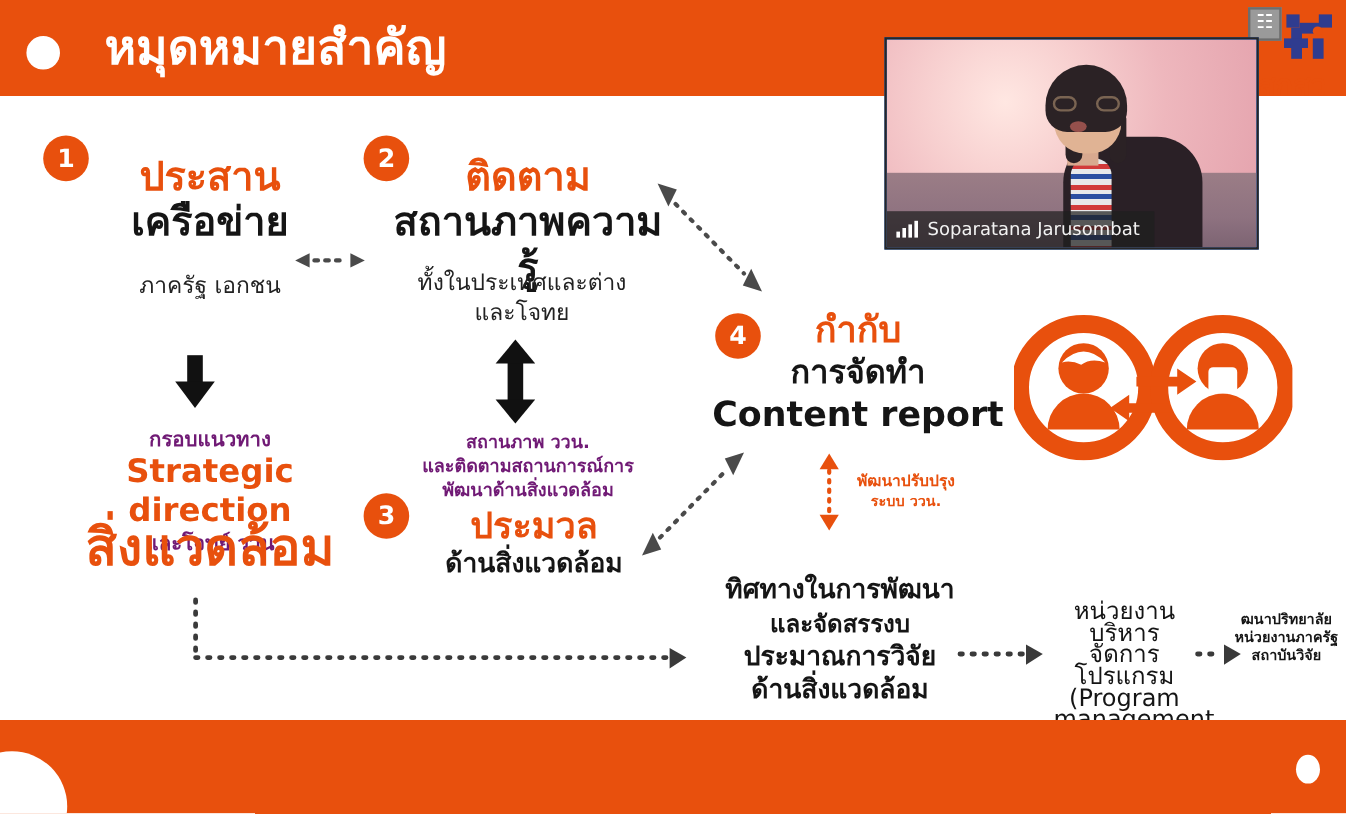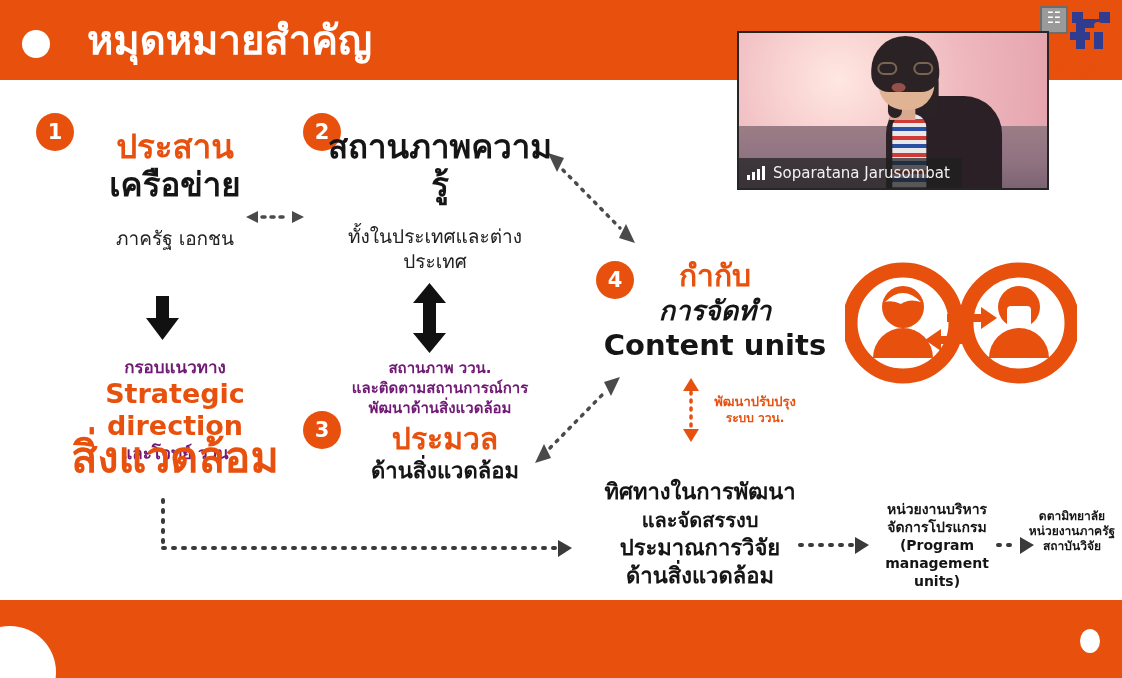--- a/index.html
+++ b/index.html
@@ -96,21 +96,21 @@
     font-size: 24px;
     font-weight: 700;
     color: #E8500D;
     line-height: 26px;
   }
 
   
   .video-tile {
     position: absolute;
     left: 737px; top: 31px;
-    width: 312px; height: 159px;
+    width: 312px; height: 177px;
     background: #3b82f6;
     border: 2px solid #262626;
     box-sizing: border-box;
     overflow: hidden;
   }
   .video-bg {
     position: absolute; inset: 0;
     background:
       radial-gradient(circle at 32% 30%, #ffe7e2 0%, #f7cfcf 28%, #eeb7bd 55%, #e3a0ab 100%);
   }
@@ -234,21 +234,21 @@
   .tb { position: absolute; text-align: center; }
   .t-orange { color: #E8500D; font-weight: 700; }
   .t-dark   { color: #151515; font-weight: 700; }
 
   .head-xl { font-size: 33px; line-height: 38px; }
   .head-lg { font-size: 30px; line-height: 36px; }
   .sub-md  { font-size: 19px; line-height: 25px; color: #222222; font-weight: 400; }
   .sub-bold{ font-size: 17px; line-height: 22px; color: #701a75; font-weight: 700; }
   .big-orange { font-size: 43px; line-height: 50px; color: #E8500D; font-weight: 700; }
   .tiny-orange { font-size: 13px; line-height: 17px; color: #E8500D; font-weight: 700; }
-  .tiny-dark { font-size: 14px; line-height: 18px; color: #151515; font-weight: 700; }
+  .tiny-dark { font-size: 20px; line-height: 18px; color: #151515; font-weight: 400; }
   .tiny-dark-sm { font-size: 12px; line-height: 15px; color: #151515; font-weight: 700; }
 
   
   #blk1-title { left: 60px;  top: 128px; width: 230px; }
   #blk1-sub   { left: 55px;  top: 226px; width: 240px; }
   #blk1-res   { left: 40px;  top: 356px; width: 270px; }
   #blk1-big   { left: 35px;  top: 432px; width: 280px; }
 
   #blk2-title { left: 320px; top: 128px; width: 240px; }
   #blk2-sub   { left: 340px; top: 224px; width: 190px; }
@@ -401,43 +401,44 @@
   </div>
   <div class="tb" id="blk1-res">
     <div class="sub-bold">กรอบแนวทาง</div>
     <div class="head-lg t-orange" style="font-size:27px;line-height:32px;">Strategic direction</div>
     <div class="sub-bold">และโจทย์ ววน</div>
   </div>
   <div class="tb big-orange" id="blk1-big">สิ่งแวดล้อม</div>
 
   <div class="step-badge" id="badge2">2</div>
   <div class="tb" id="blk2-title">
+    <div class="head-xl t-orange">ติดตาม</div>
     <div class="head-xl t-dark">สถานภาพความรู้</div>
   </div>
   <div class="tb" id="blk2-sub">
     <div class="sub-md">ทั้งในประเทศและต่าง</div>
-    <div class="sub-md">ประเทศ</div>
+    <div class="sub-md">และโจทย</div>
   </div>
   <div class="tb" id="blk2-res">
     <div class="sub-bold" style="font-size:15px;line-height:20px;">สถานภาพ ววน.</div>
     <div class="sub-bold" style="font-size:15px;line-height:20px;">และติดตามสถานการณ์การ</div>
     <div class="sub-bold" style="font-size:15px;line-height:20px;">พัฒนาด้านสิ่งแวดล้อม</div>
   </div>
 
   <div class="step-badge" id="badge3">3</div>
   <div class="tb" id="blk3-title">
     <div class="head-lg t-orange">ประมวล</div>
     <div class="t-dark" style="font-size:22px;line-height:27px;">ด้านสิ่งแวดล้อม</div>
   </div>
 
   <div class="step-badge" id="badge4">4</div>
   <div class="tb" id="blk4-title">
     <div class="head-lg t-orange">กำกับ</div>
-    <div class="t-dark" style="font-size:27px;line-height:33px;font-style:italic;">การจัดทำ</div>
-    <div class="t-dark" style="font-size:29px;line-height:36px;">Content units</div>
+    <div class="t-dark" style="font-size:27px;line-height:33px;">การจัดทำ</div>
+    <div class="t-dark" style="font-size:29px;line-height:36px;">Content report</div>
   </div>
   <div class="tb" id="blk4-body">
     <div class="t-dark" style="font-size:22px;line-height:28px;">ทิศทางในการพัฒนา</div>
     <div class="t-dark" style="font-size:20px;line-height:28px;">และจัดสรรงบ</div>
     <div class="t-dark" style="font-size:22px;line-height:28px;">ประมาณการวิจัย</div>
     <div class="t-dark" style="font-size:22px;line-height:28px;">ด้านสิ่งแวดล้อม</div>
   </div>
 
   <div class="tb" id="loop-label">
     <div class="tiny-orange">พัฒนาปรับปรุง</div>
@@ -445,21 +446,21 @@
   </div>
 
   <div class="tb" id="right-lbl-1">
     <div class="tiny-dark">หน่วยงานบริหาร</div>
     <div class="tiny-dark">จัดการโปรแกรม</div>
     <div class="tiny-dark">(Program</div>
     <div class="tiny-dark">management</div>
     <div class="tiny-dark">units)</div>
   </div>
   <div class="tb" id="right-lbl-2">
-    <div class="tiny-dark-sm">ดตามิทยาลัย</div>
+    <div class="tiny-dark-sm">ฒนาปริทยาลัย</div>
     <div class="tiny-dark-sm">หน่วยงานภาครัฐ</div>
     <div class="tiny-dark-sm">สถาบันวิจัย</div>
   </div>
 
   <div class="footer-bar">
     <div class="footer-circle-left"></div>
     <div class="footer-dot-right"></div>
   </div>
 
 </div>

